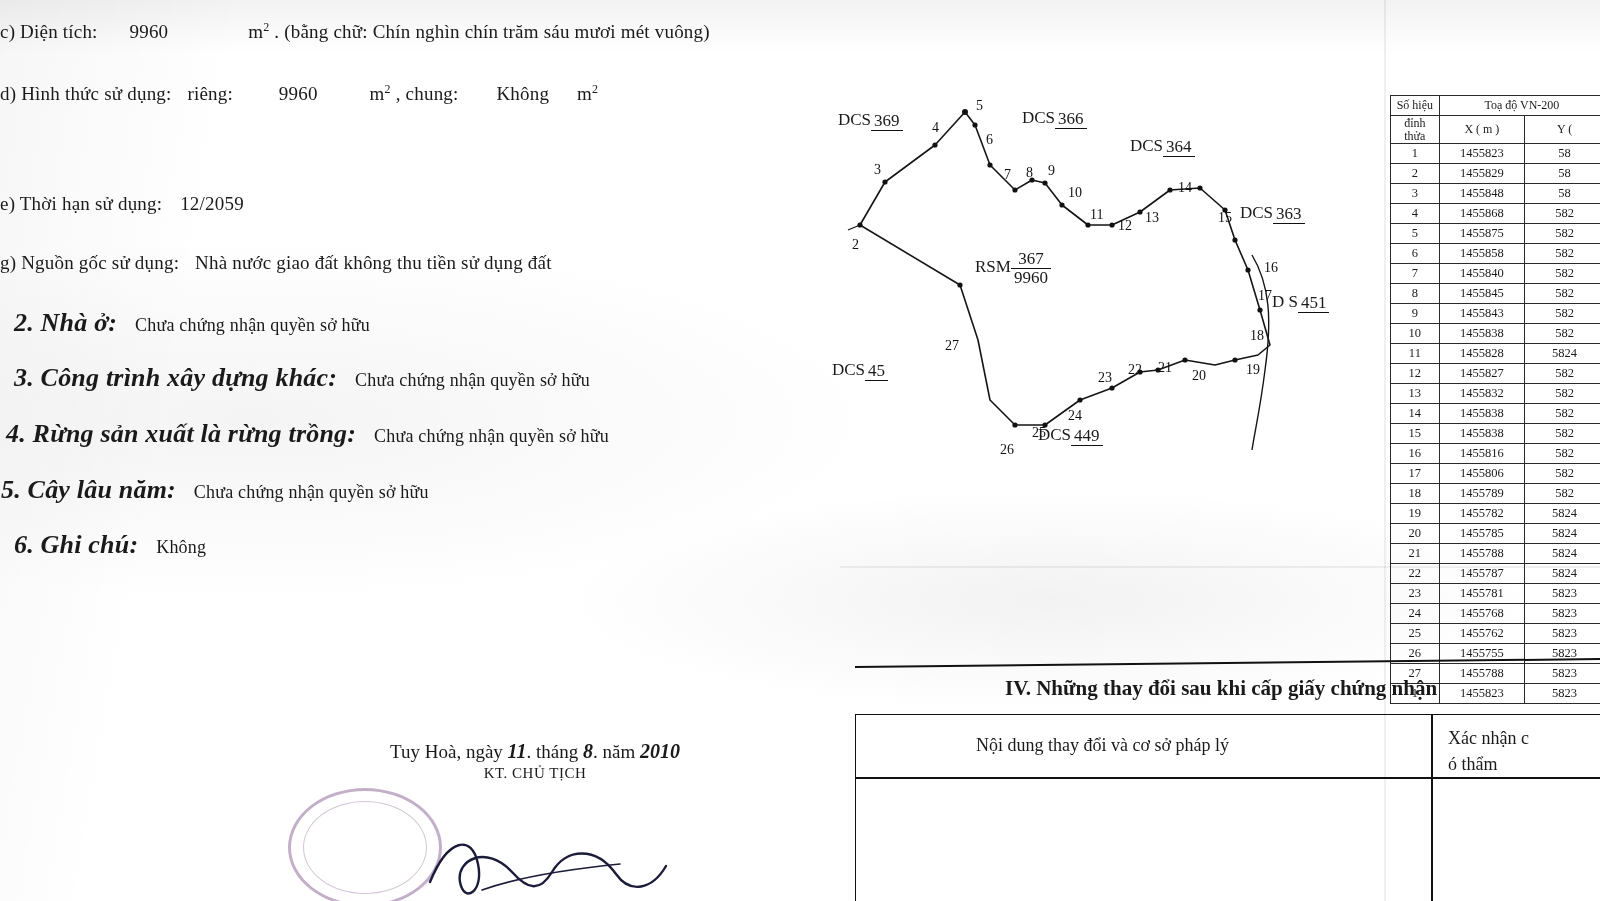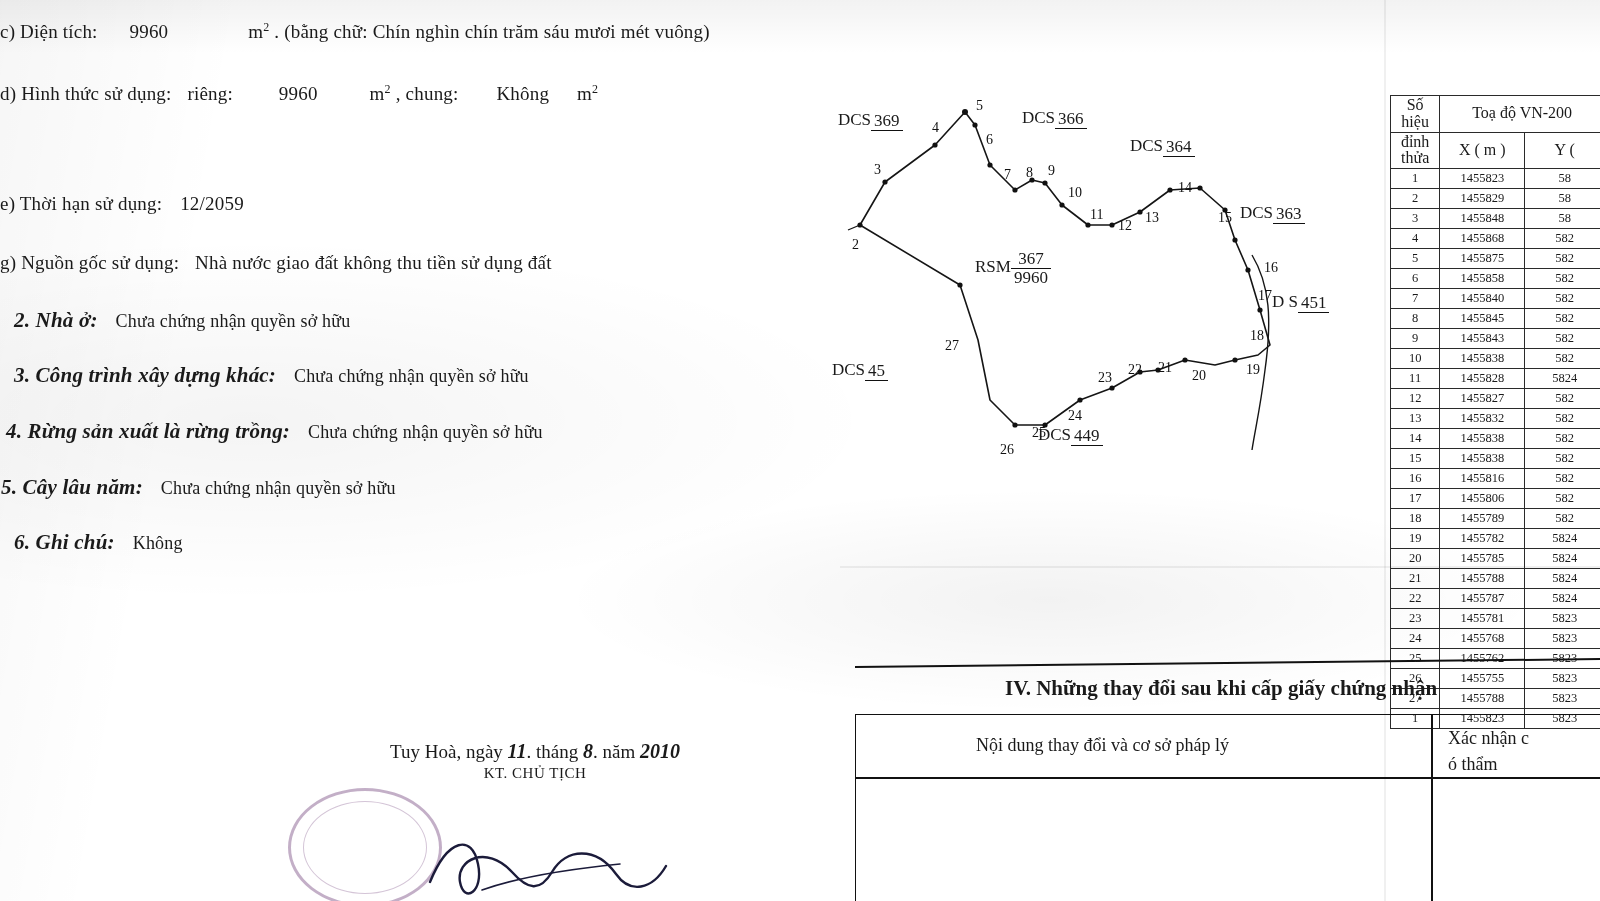--- a/index.html
+++ b/index.html
@@ -45,21 +45,21 @@
   }
   .line {
     position: absolute;
     white-space: nowrap;
     font-size: 19px;
     letter-spacing: 0.2px;
   }
   .bold-italic {
     font-weight: bold;
     font-style: italic;
-    font-size: 21px;
+    font-size: 26px;
   }
   .sup {
     font-size: 12px;
     vertical-align: super;
   }
   .small-note { font-size: 18px; }
 
   
   .sketch {
     position: absolute;
@@ -94,21 +94,21 @@
     font-size: 12.5px;
     font-family: "Liberation Serif", serif;
   }
   .coord-table th, .coord-table td {
     border: 1px solid #2a2a2a;
     text-align: center;
     padding: 1px 2px;
     height: 17px;
     line-height: 1.05;
   }
-  .coord-table th { font-weight: normal; font-size: 16px; }
+  .coord-table th { font-weight: normal; font-size: 12px; }
   .coord-table td.idx { width: 46px; }
   .coord-table td.xv { width: 84px; }
   .coord-table td.yv { width: 80px; }
 
   
   .sec4 {
     position: absolute;
     left: 855px;
     top: 662px;
     width: 745px;

